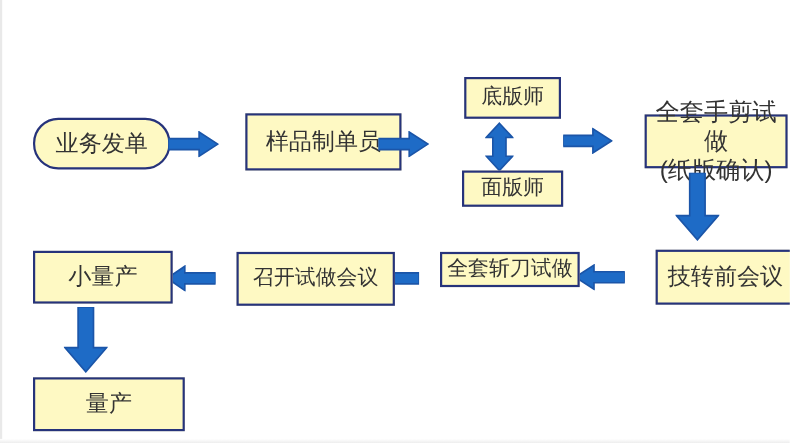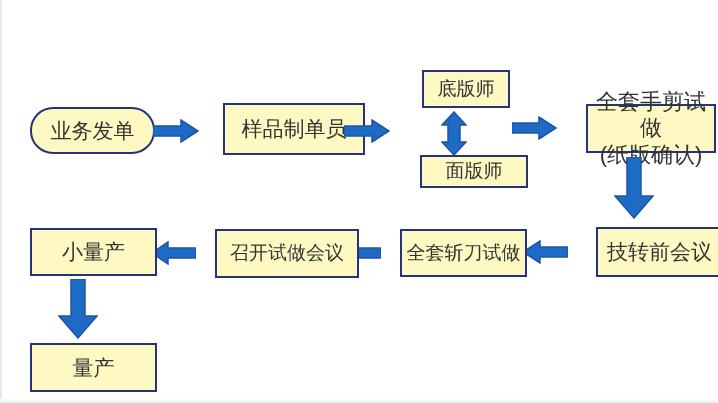--- a/index.html
+++ b/index.html
@@ -68,21 +68,21 @@
   </div>
 
   <div class="node small" style="left:410px;top:70px;width:88px;height:38px;">底版师</div>
 
   <div class="arrow" style="left:441px;top:111px;">
     <svg width="26" height="45" viewBox="0 0 26 45">
         <polygon points="13,1 25,14 19,14 19,31 25,31 13,44 1,31 7,31 7,14 1,14"></polygon>
       </svg>
   </div>
 
-  <div class="node small" style="left:408px;top:155px;width:108px;height:33px;">面版师</div>
+  <div class="node small" style="left:408px;top:155px;width:92px;height:33px;">面版师</div>
 
   <div class="arrow" style="left:512px;top:116px;">
     <svg width="45" height="24" viewBox="0 0 45 24">
         <polygon points="0,7 27,7 27,1 44,12 27,23 27,17 0,17"></polygon>
       </svg>
   </div>
 
   <div class="node twoline" style="left:574px;top:104px;width:130px;height:49px;">全套手剪试做
 (纸版确认)</div>
 
@@ -93,21 +93,21 @@
   </div>
 
   <div class="node" style="left:584px;top:227px;width:127px;height:50px;">技转前会议</div>
 
   <div class="arrow" style="left:522px;top:240px;">
     <svg width="46" height="24" viewBox="0 0 46 24">
         <polygon points="46,7 18,7 18,1 1,12 18,23 18,17 46,17"></polygon>
       </svg>
   </div>
 
-  <div class="node small" style="left:388px;top:229px;width:127px;height:48px;">全套斩刀试做</div>
+  <div class="node small" style="left:388px;top:229px;width:127px;height:32px;">全套斩刀试做</div>
 
   <div class="arrow" style="left:336px;top:241px;">
     <svg width="45" height="24" viewBox="0 0 45 24">
         <polygon points="45,7 17,7 17,1 1,12 17,23 17,17 45,17"></polygon>
       </svg>
   </div>
 
   <div class="node small" style="left:203px;top:229px;width:144px;height:49px;">召开试做会议</div>
 
   <div class="arrow" style="left:151px;top:241px;">
@@ -117,17 +117,17 @@
   </div>
 
   <div class="node" style="left:18px;top:228px;width:127px;height:48px;">小量产</div>
 
   <div class="arrow" style="left:58px;top:279px;">
     <svg width="40" height="60" viewBox="0 0 40 60">
         <polygon points="13,0 27,0 27,37 39,37 20,59 1,37 13,37"></polygon>
       </svg>
   </div>
 
-  <div class="node" style="left:18px;top:343px;width:127px;height:49px;">量产</div>
+  <div class="node" style="left:18px;top:343px;width:138px;height:49px;">量产</div>
 
   <div class="left-edge"></div>
   <div class="bottom-edge"></div>
 </div>
 
 </body></html>

